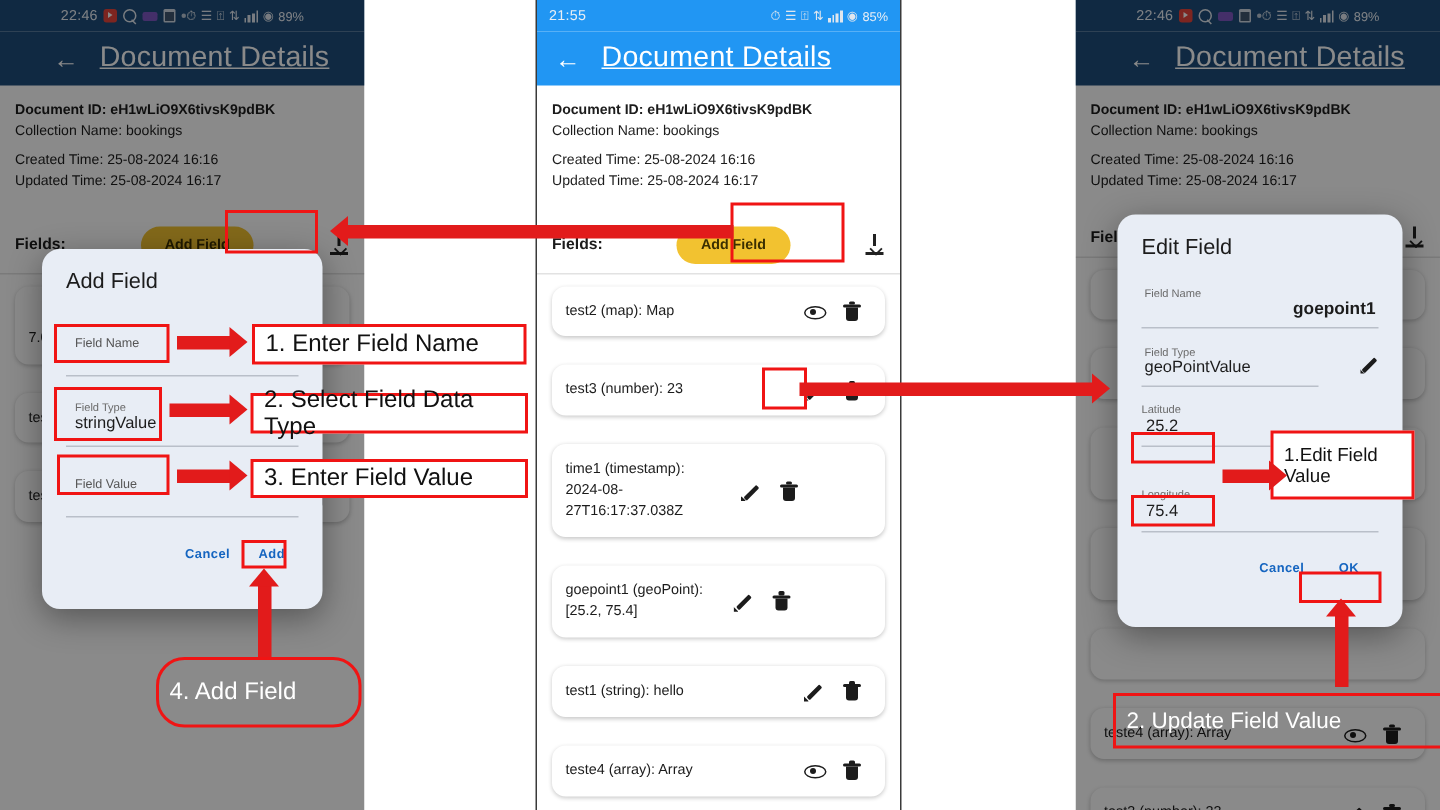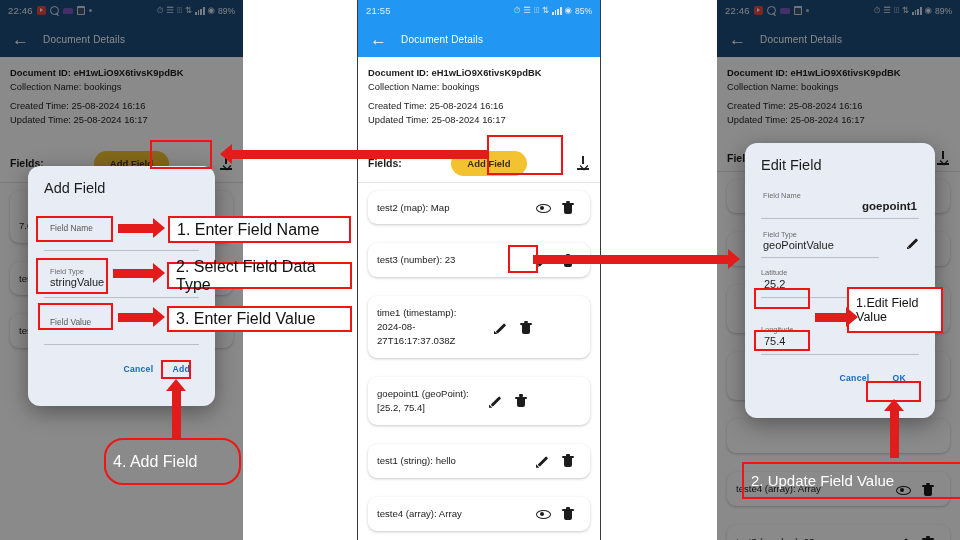--- a/index.html
+++ b/index.html
@@ -35,24 +35,24 @@
   .ico-dot{width:3px;height:3px;border-radius:50%;background:#b9c6d4;}
   .sb-glyph { font-size:8.5px; color:#dfe6ee; line-height:1; }
   .sb-bars { display:inline-flex; align-items:flex-end; gap:1px; height:8px; }
   .sb-bars i { width:1.6px; background:#dfe6ee; display:block; }
   .sb-bars i:nth-child(1){height:3px;} .sb-bars i:nth-child(2){height:4.5px;}
   .sb-bars i:nth-child(3){height:6px;} .sb-bars i:nth-child(4){height:8px;}
 
   
   .appbar { height: 36px; display:flex; align-items:center; gap:14px; padding-left:12px; }
   .appbar .back { font-size:17px; color:#fff; line-height:1; }
-  .appbar .title { font-size:10px; color:#fff; font-weight:400; letter-spacing:.2px;}
+  .appbar .title { font-size:19px; color:#fff; font-weight:400; letter-spacing:.2px;text-decoration:underline;}
 
   .hdr-blue  { background:#2196f3; }
-  .hdr-dark  { background:#1f4d7a; }
+  .hdr-dark  { background:#1f4d7a;justify-content:center; }
 
   
   .docinfo { padding: 9px 10px 6px 10px; font-size:9.4px; color:#1c1c1c; line-height:1.45; }
   .docinfo .bold { font-weight:bold; }
   .docinfo .gap { height:6px; }
 
   
   .fieldsrow { display:flex; align-items:center; justify-content:space-between; padding: 4px 10px 6px 10px; }
   .fieldsrow .flabel { font-size:10.5px; font-weight:bold; color:#1c1c1c; }
   .addbtn { background:#f2c230; color:#3b2f00; font-size:9.5px; font-weight:bold;

